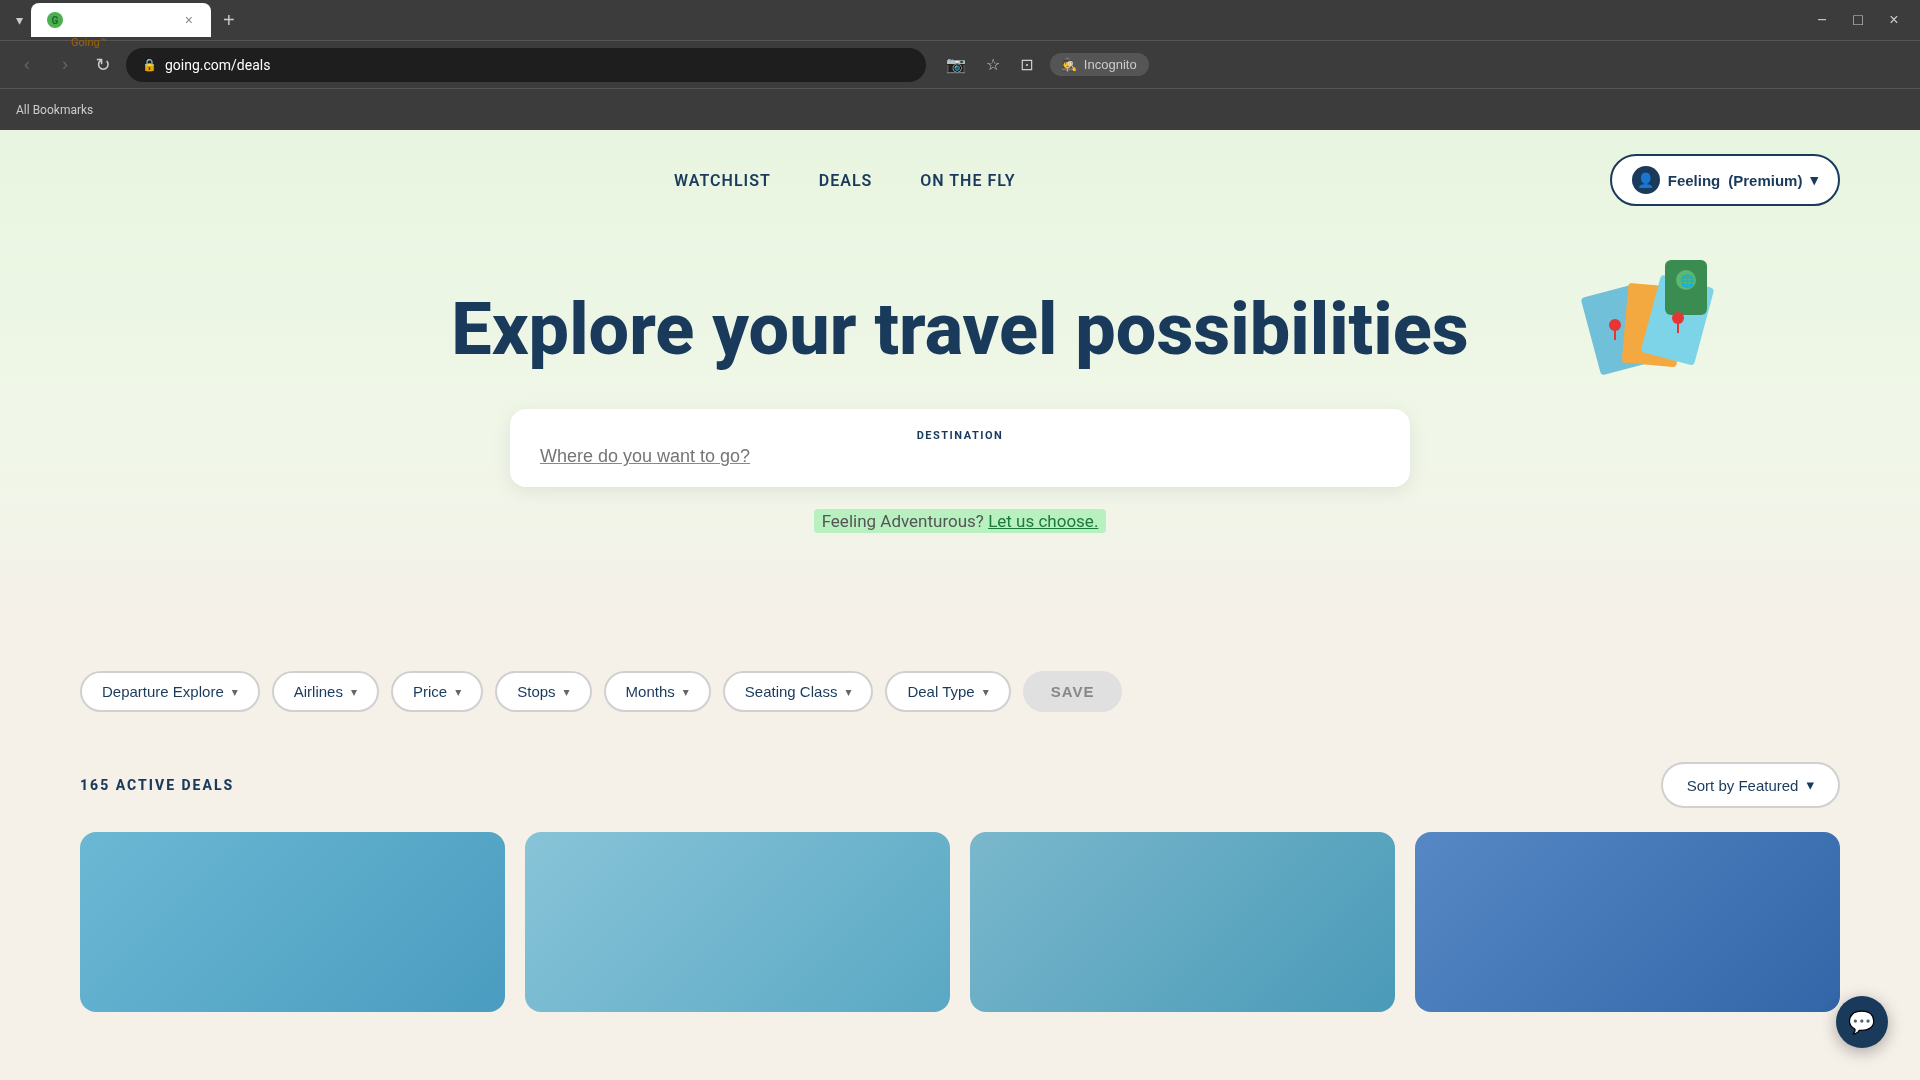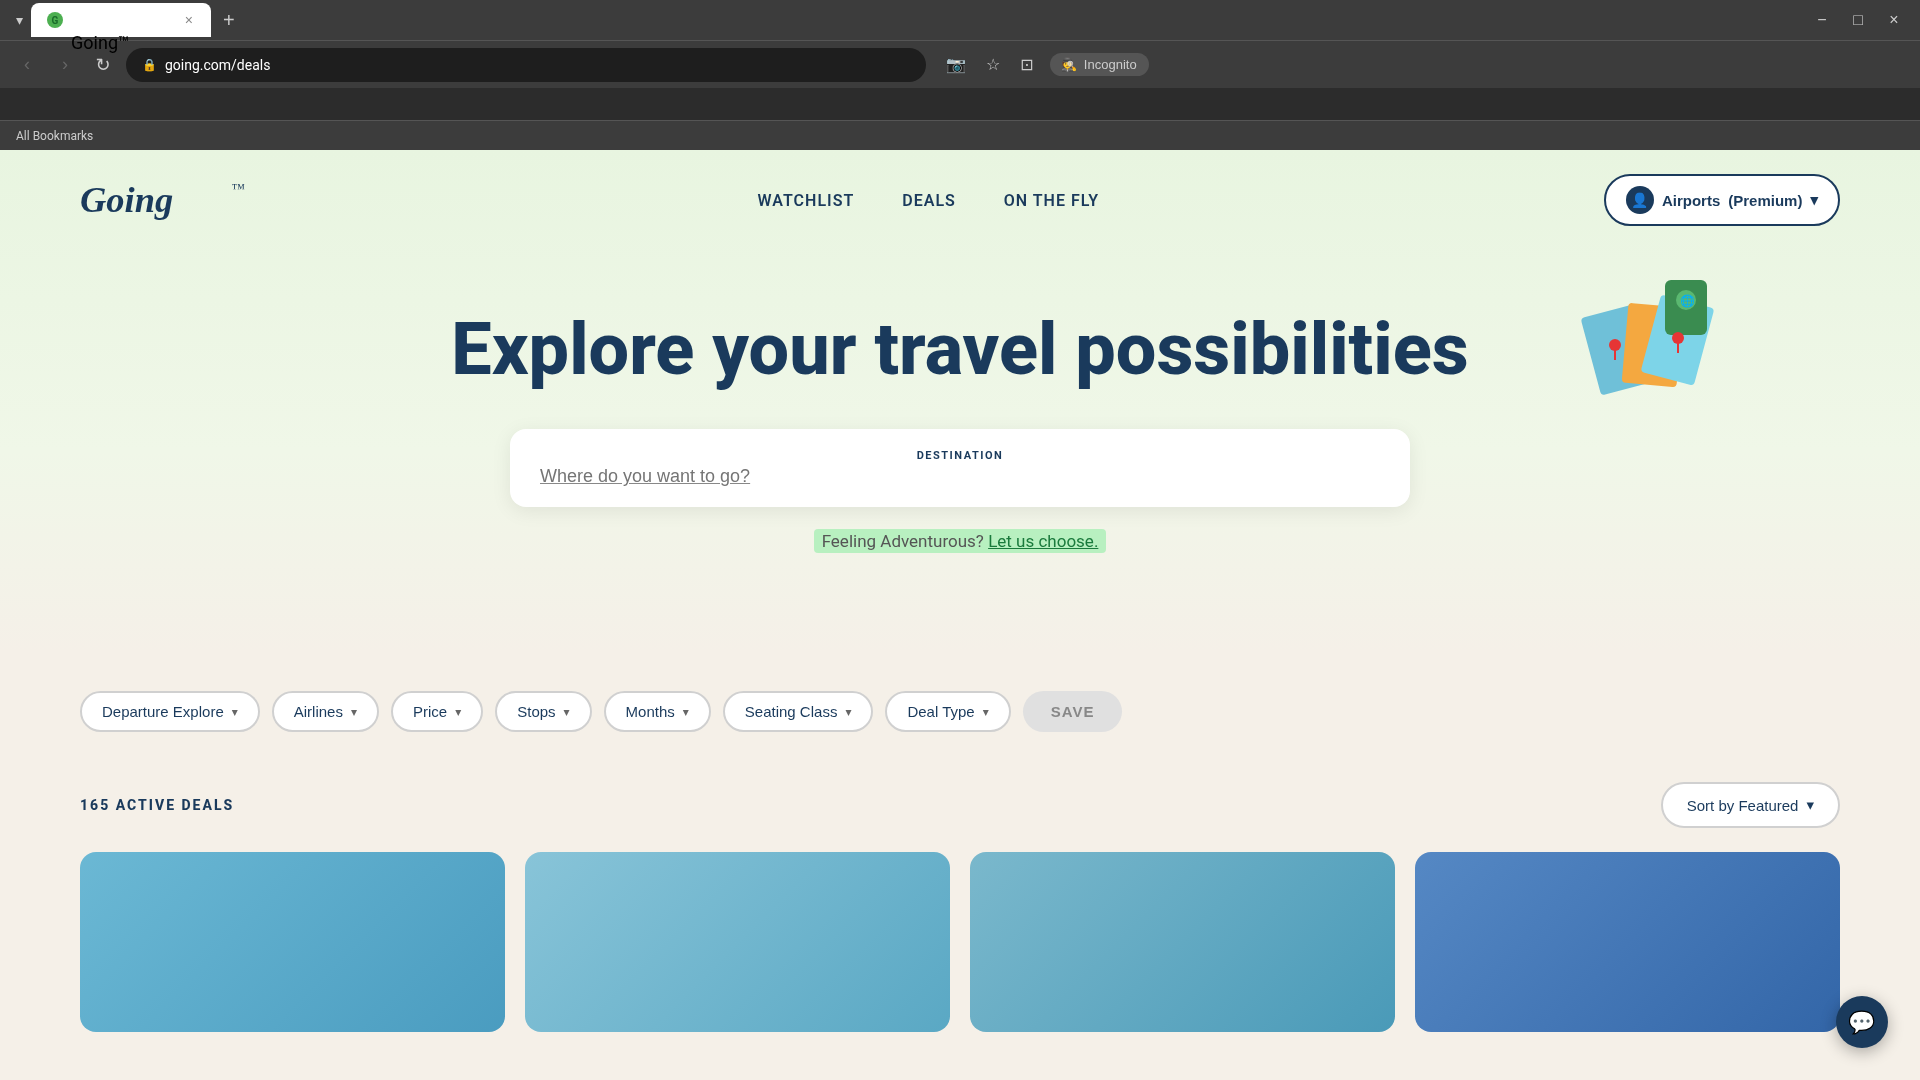--- a/index.html
+++ b/index.html
@@ -51,22 +51,22 @@
       width: 16px;
       height: 16px;
       background: #4CAF50;
       border-radius: 50%;
       font-size: 10px;
       display: flex;
       align-items: center;
       justify-content: center;
     }
     .tab-title {
-      font-size: 18px;
-      color: #000000;
+      font-size: 11px;
+      color: #a16207;
       flex: 1;
       margin-top: 44px;
     }
     .tab-close {
       background: none;
       border: none;
       cursor: pointer;
       color: #888;
       font-size: 14px;
       padding: 2px;
@@ -160,24 +160,23 @@
       padding: 4px 12px;
       border-radius: 16px;
       display: flex;
       align-items: center;
       gap: 6px;
     }
     .bookmarks-bar {
       background: #3c3c3c;
       padding: 4px 16px;
       border-top: 1px solid #555;
-      height: 30px;
-      display: flex;
-      align-items: center;
-      margin-top: 32px;
+      height: 42px;
+      display: flex;
+      align-items: center;
     }
     .bookmarks-text {
       color: #ccc;
       font-size: 12px;
     }
 
     
     .page-content {
       background: #f5f0e8;
     }
@@ -467,38 +466,32 @@
     <span class="bookmarks-text">All Bookmarks</span>
   </div>
 </div>
 
 <div class="page-content">
 
   <div class="hero-section">
 
     <nav class="nav">
 
-      <div class="logo">
-        <svg class="logo-svg" viewBox="0 0 180 50">
-          <text x="0" y="38" font-family="Georgia, serif" font-size="38" font-weight="700" font-style="italic" fill="#1a3a5c">Going</text>
-          <text x="158" y="18" font-family="Georgia, serif" font-size="14" fill="#1a3a5c">™</text>
-        </svg>
-      </div>
 
       <div class="nav-links">
         <a class="nav-link">WATCHLIST</a>
         <a class="nav-link">DEALS</a>
         <a class="nav-link">ON THE FLY</a>
       </div>
 
       <button class="nav-user-btn">
         <div class="user-icon">
           <span>👤</span>
         </div>
-        <span>Airports</span>
+        <span>Feeling</span>
         <span>(Premium)</span>
         <span>▾</span>
       </button>
     </nav>
 
     <div class="hero-content">
       <h1 class="hero-title">Explore your travel possibilities</h1>
 
       <div class="map-illustration">
         <svg width="140" height="160" viewBox="0 0 140 160">

